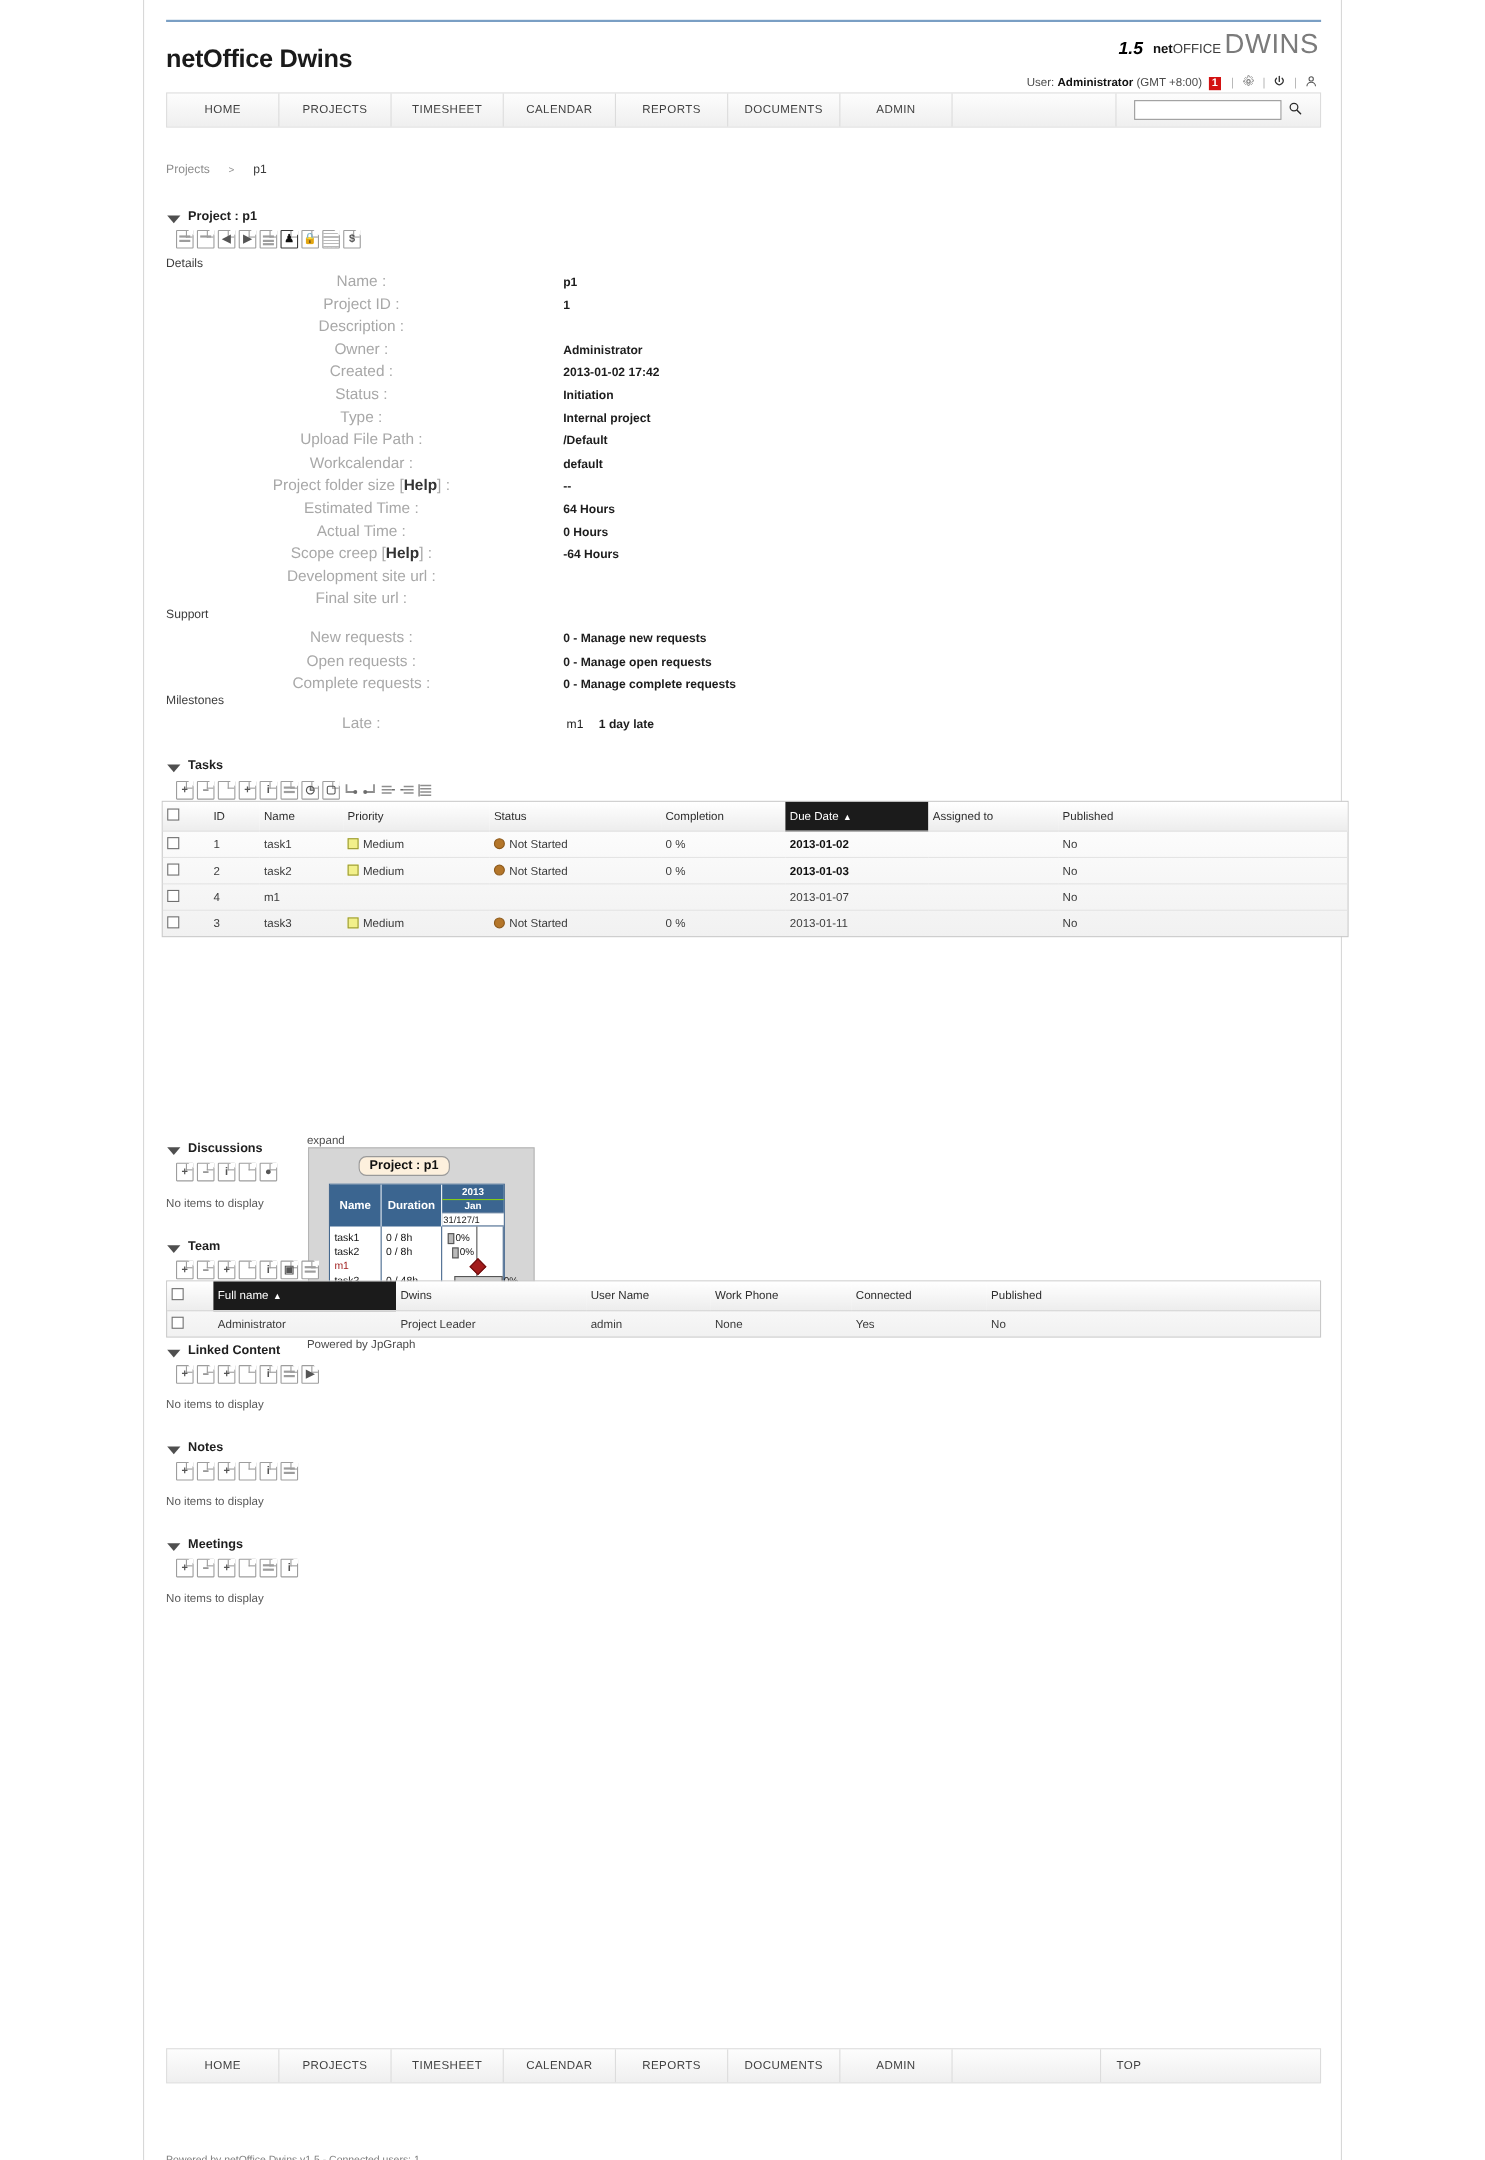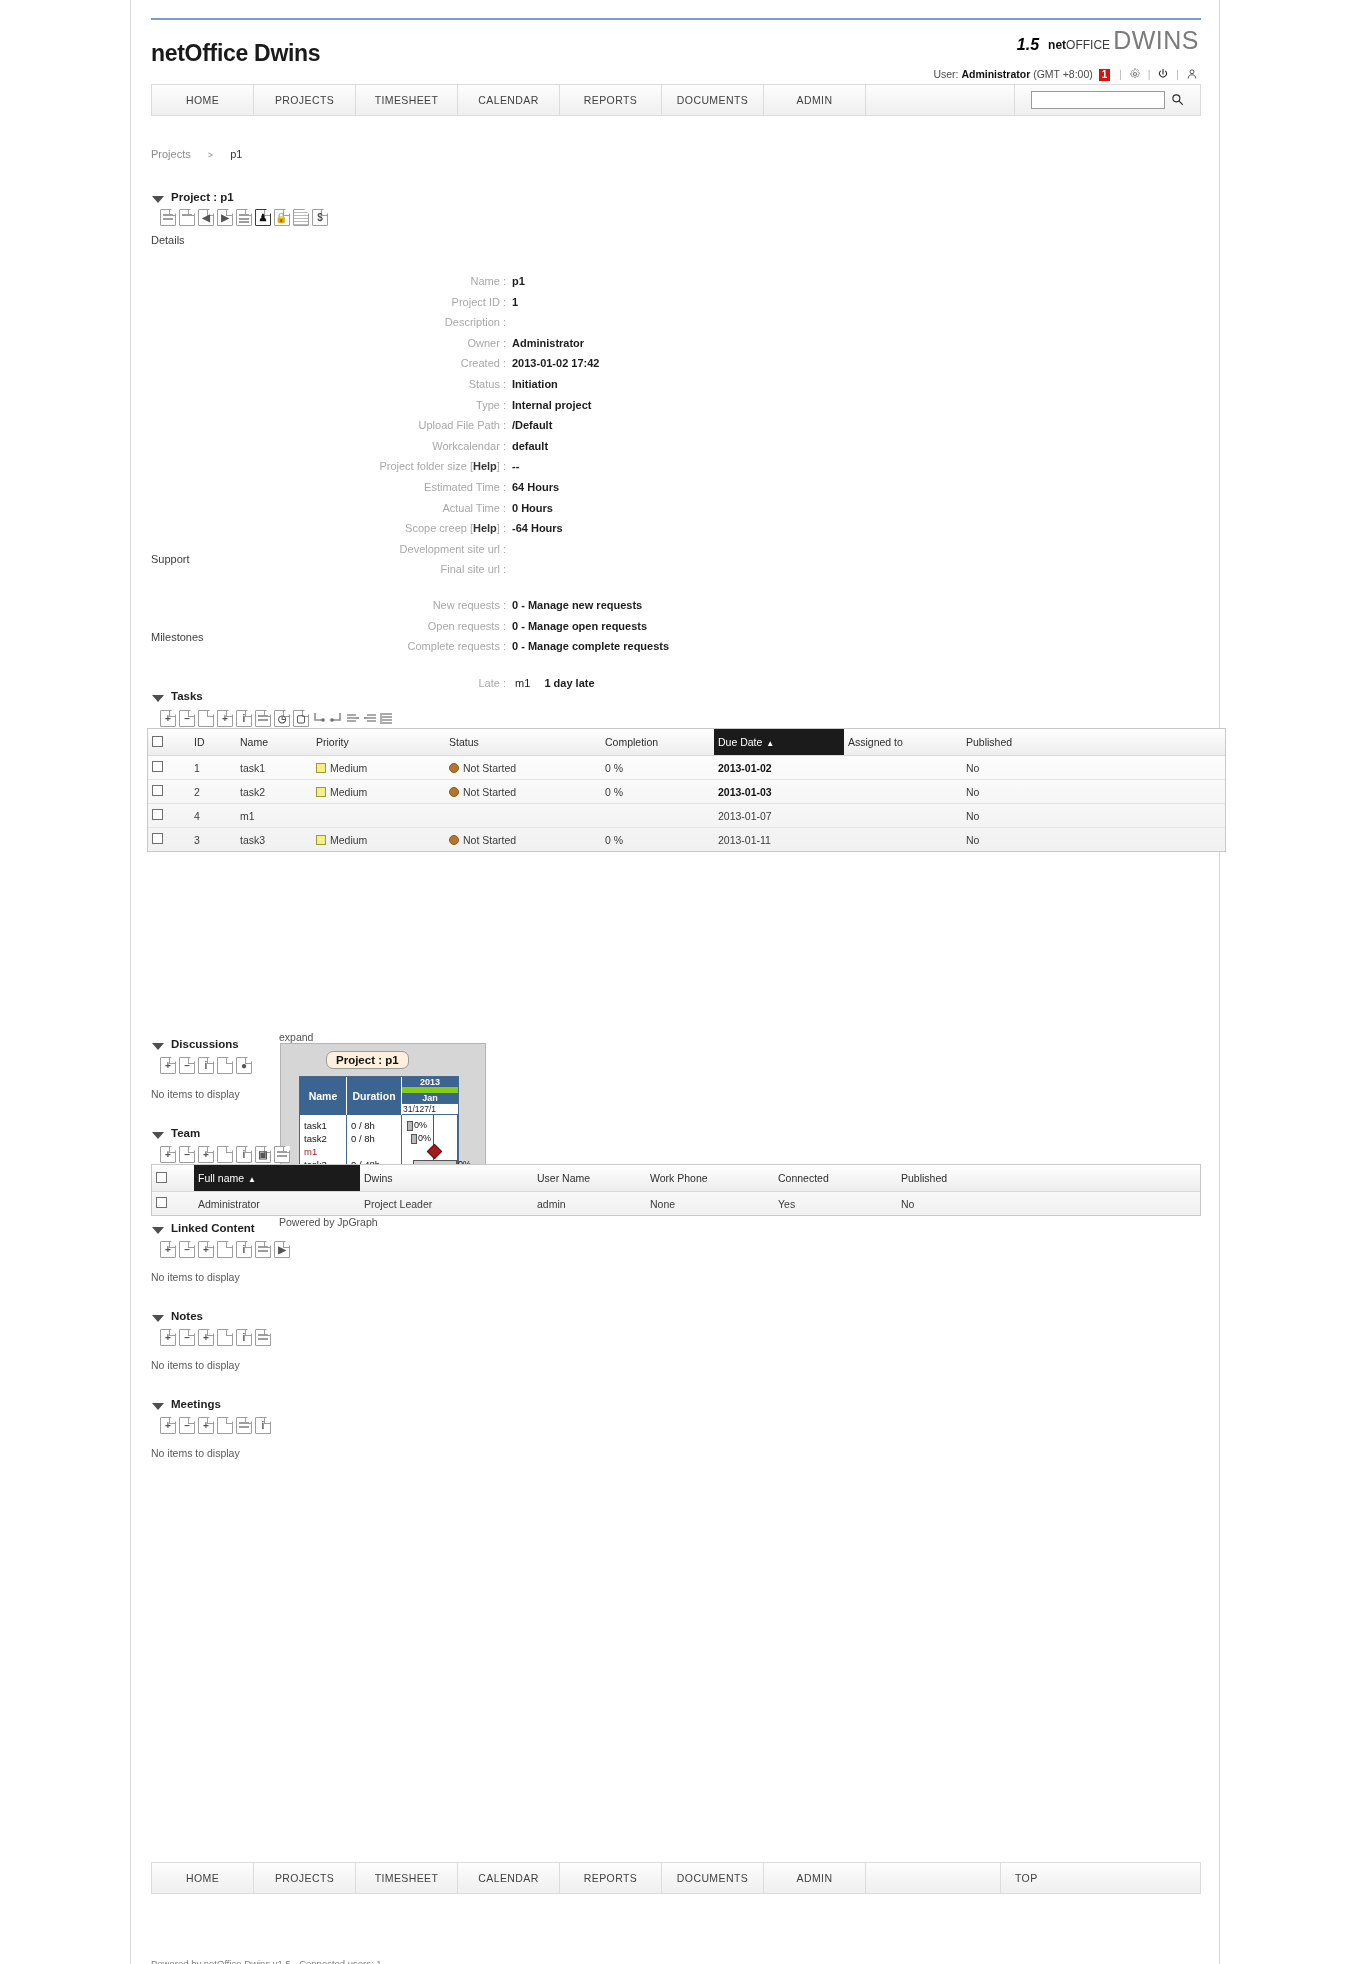--- a/index.html
+++ b/index.html
@@ -107,22 +107,22 @@
   .dico.table{background:
      repeating-linear-gradient(#fff 0 2px,#b9b9b9 2px 3px),
      repeating-linear-gradient(90deg,#fff 0 3px,#b9b9b9 3px 4px);}
   .lico{
     width:14px;height:17px;position:relative;
   }
   
   .kv{position:absolute;left:20px;width:1050px;}
   .kv .row{height:20.6px;}
   .kv .k{
-    display:inline-block;width:355px;text-align:right;
-    color:#a8a8a8;font-size:11px;padding-right:3px;margin-top:28px;
+    display:inline-block;width:355px;text-align:center;
+    color:#a8a8a8;font-size:14px;padding-right:3px;
   }
   .kv .k b{color:#333;}
   .kv .v{
     display:inline-block;color:#1d1d1d;font-size:11px;font-weight:bold;
     padding-left:3px;
   }
   .kv .v.normal{font-weight:normal;}
   .grouplabel{position:absolute;left:20px;color:#3d3d3d;font-size:11px;}
   .late{color:#c40000;font-weight:bold;}
   
@@ -170,21 +170,21 @@
   .ghdr .c{background:#3b6590;color:#fff;font-weight:bold;font-size:10.5px;
      display:flex;align-items:center;justify-content:center;
      border-right:1px solid #fff;}
   .gname{flex:0 0 46px;}
   .gdur{flex:0 0 54px;}
   .gcal{flex:1 1 auto;display:flex;flex-direction:column;}
   .gcal .y{background:#3b6590;color:#fff;font-weight:bold;font-size:9px;
      height:14px;display:flex;align-items:center;justify-content:center;}
   .gcal .m{background:#3b6590;color:#fff;font-weight:bold;font-size:9px;
      height:13px;display:flex;align-items:center;justify-content:center;
-     border-top:6px solid #84cc16;}
+     border-top:1px solid #84cc16;}
   .gdays{height:12px;border-top:1px solid #46688d;border-bottom:1px solid #46688d;
      font-size:8.5px;color:#222;display:flex;align-items:center;padding-left:1px;}
   .gbody{display:flex;height:58px;}
   .gbody .col{border-right:1px solid #46688d;padding-top:4px;}
   .gbody .cn{flex:0 0 46px;}
   .gbody .cd{flex:0 0 54px;}
   .gbody .cb{flex:1 1 auto;position:relative;}
   .grow{height:13px;font-size:9.5px;color:#111;padding-left:4px;line-height:13px;}
   .grow.ms{color:#9e1b1b;}
   .gline{position:absolute;left:31px;top:0;bottom:0;width:1px;background:#555;}

